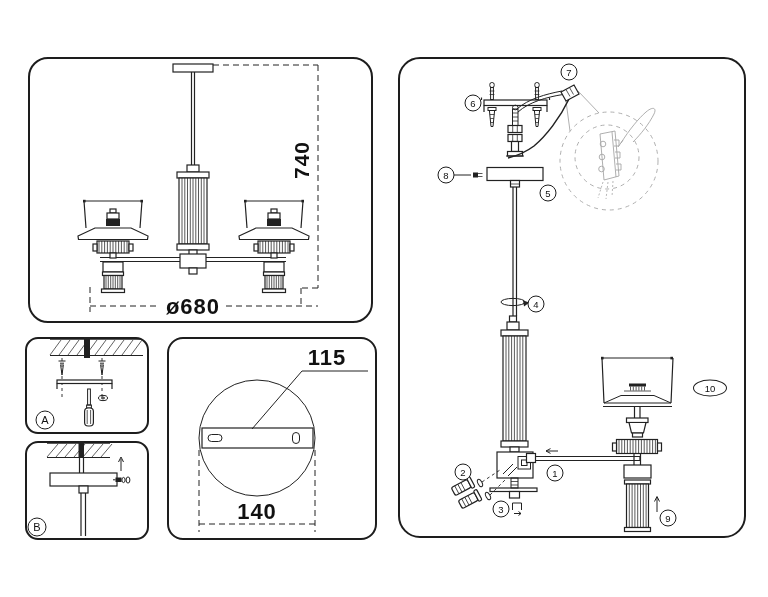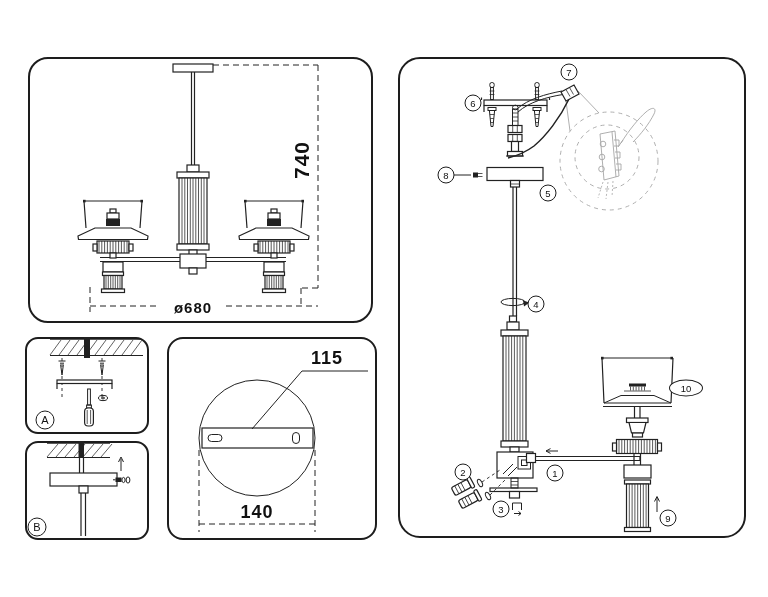--- a/index.html
+++ b/index.html
@@ -8,22 +8,22 @@
   .sheet{position:relative;width:768px;height:597px;background:#fff;overflow:hidden}
   .panel{position:absolute;border:2px solid #1d1d1d;border-radius:18px;background:#fff}
   #panel-overview{left:28px;top:57px;width:345px;height:266px;border-radius:20px}
   #panel-step-a{left:25px;top:337px;width:124px;height:97px;border-radius:13px}
   #panel-step-b{left:25px;top:441px;width:124px;height:99px;border-radius:13px}
   #panel-plate{left:167px;top:337px;width:210px;height:203px;border-radius:16px}
   #panel-assembly{left:398px;top:57px;width:348px;height:481px;border-radius:22px}
   svg.art{position:absolute;left:0;top:0;pointer-events:none}
   .lbl{position:absolute;transform:translate(-50%,-50%);font-weight:700;line-height:1;background:#fff;padding:0 2px;white-space:nowrap}
   .lbl-740{font-size:21px;letter-spacing:1px;transform:translate(-50%,-50%) rotate(-90deg)}
-  .lbl-680{font-size:15px;letter-spacing:1px}
-  .lbl-115,.lbl-120{font-size:18px;letter-spacing:1px}
+  .lbl-680{font-size:22px;letter-spacing:1px}
+  .lbl-115,.lbl-120{font-size:22px;letter-spacing:1px}
   .callout{position:absolute;width:17px;height:17px;border:1.4px solid #1d1d1d;border-radius:50%;
            display:flex;align-items:center;justify-content:center;font-size:9.5px;font-weight:400;
            background:#fff;transform:translate(-50%,-50%);line-height:1}
   .badge{position:absolute;width:19px;height:19px;border:1.5px solid #1d1d1d;border-radius:50%;
          display:flex;align-items:center;justify-content:center;font-size:11px;font-weight:400;
          background:#fff;transform:translate(-50%,-50%);line-height:1}
   
   .s{stroke:#222;fill:none;stroke-width:1.2}
   .s1{stroke:#222;fill:none;stroke-width:1}
   .thin{stroke:#222;fill:none;stroke-width:.75}
@@ -304,15 +304,15 @@
 
   <div class="callout" style="left:555px;top:473px">1</div>
   <div class="callout" style="left:463px;top:472px">2</div>
   <div class="callout" style="left:501px;top:509px">3</div>
   <div class="callout" style="left:536px;top:304px">4</div>
   <div class="callout" style="left:548px;top:193px">5</div>
   <div class="callout" style="left:473px;top:103px">6</div>
   <div class="callout" style="left:569px;top:72px">7</div>
   <div class="callout" style="left:446px;top:175px">8</div>
   <div class="callout" style="left:668px;top:518px">9</div>
-  <div class="callout" style="left:686px;top:388px;width:34px">10</div>
+  <div class="callout" style="left:710px;top:388px;width:34px">10</div>
 
 </div>
 
 </body></html>

